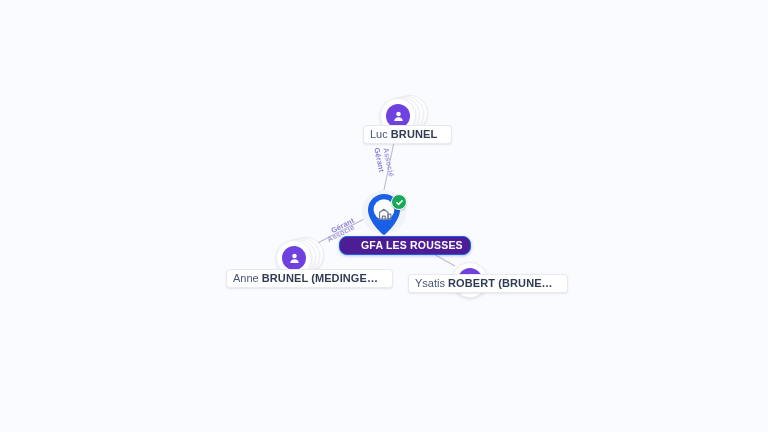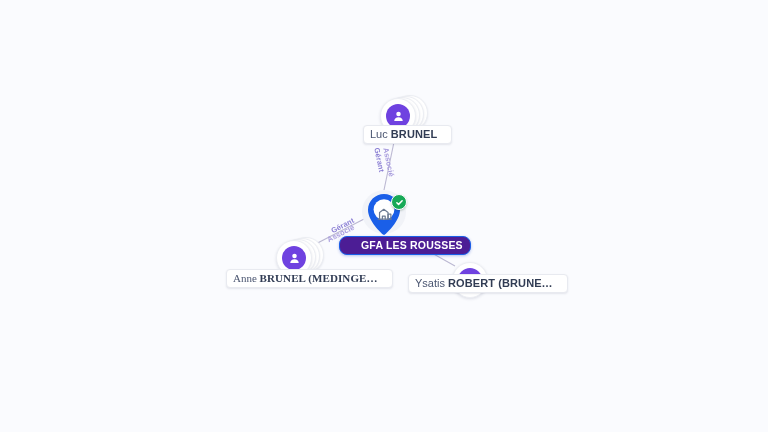--- a/index.html
+++ b/index.html
@@ -137,21 +137,21 @@
       <div class="card c1"></div>
       <div class="avatar-ring">
         <div class="avatar-circle">
           <svg width="15" height="15" viewBox="0 0 24 24" fill="#ffffff">
             <circle cx="12" cy="8" r="3.6"></circle>
             <path d="M5.2 19.2c0-3.6 3-6 6.8-6s6.8 2.4 6.8 6z"></path>
           </svg>
         </div>
       </div>
     </div>
-    <div class="nlabel" style="left:-50px; top:29px;font-family:Liberation Serif, serif;">
+    <div class="nlabel" style="left:-50px; top:29px;">
       <span class="fn">Anne</span>
       <span class="ln">BRUNEL (MEDINGE…</span>
     </div>
   </div>
 
   <div class="node" style="left:452px; top:262px;">
     <div class="person-stack">
       <div class="avatar-ring">
         <div class="avatar-circle">
           <svg width="15" height="15" viewBox="0 0 24 24" fill="#ffffff">

